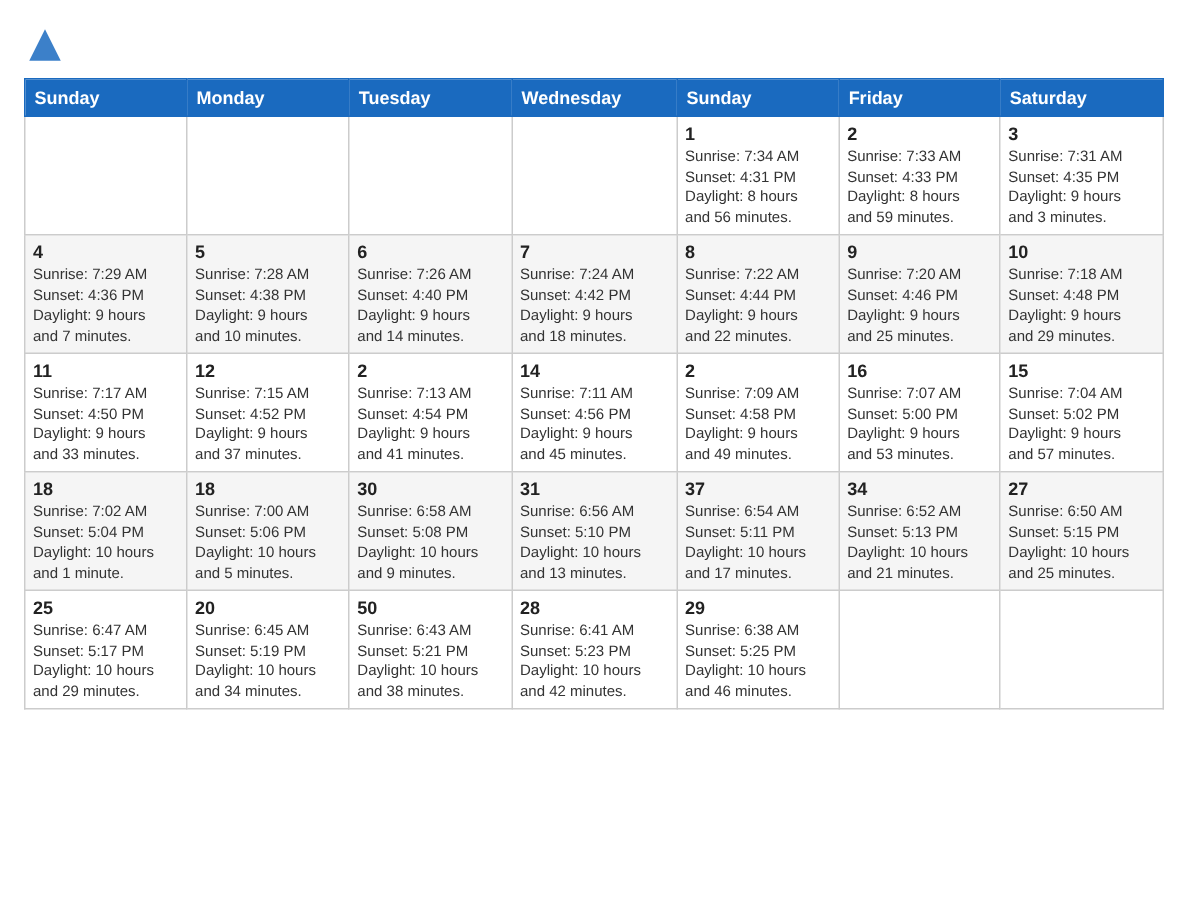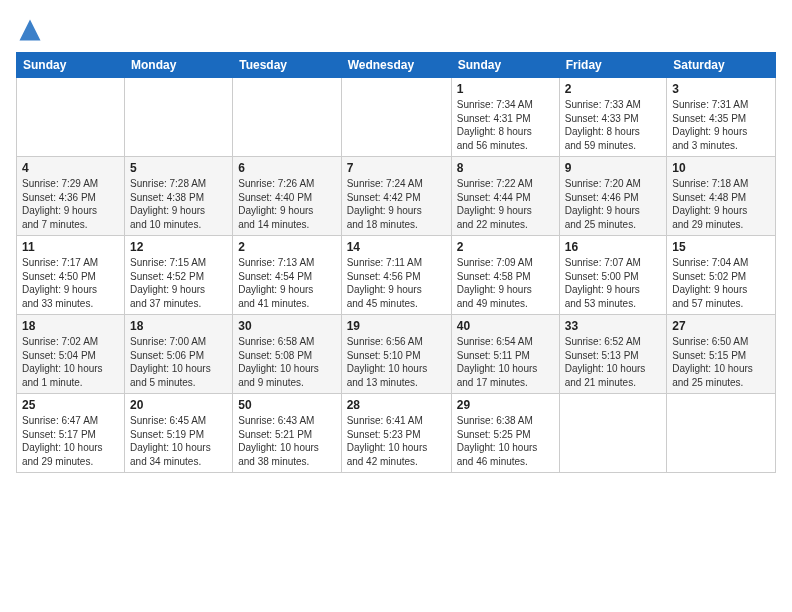--- a/index.html
+++ b/index.html
@@ -209,29 +209,29 @@
         </td>
         <td>
           <span class="day-num">18</span>
           <div class="day-info">Sunrise: 7:00 AM<br>Sunset: 5:06 PM<br>Daylight: 10 hours<br>and 5 minutes.</div>
         </td>
         <td>
           <span class="day-num">30</span>
           <div class="day-info">Sunrise: 6:58 AM<br>Sunset: 5:08 PM<br>Daylight: 10 hours<br>and 9 minutes.</div>
         </td>
         <td>
-          <span class="day-num">19</span>
+          <span class="day-num">31</span>
           <div class="day-info">Sunrise: 6:56 AM<br>Sunset: 5:10 PM<br>Daylight: 10 hours<br>and 13 minutes.</div>
         </td>
         <td>
-          <span class="day-num">40</span>
+          <span class="day-num">37</span>
           <div class="day-info">Sunrise: 6:54 AM<br>Sunset: 5:11 PM<br>Daylight: 10 hours<br>and 17 minutes.</div>
         </td>
         <td>
-          <span class="day-num">33</span>
+          <span class="day-num">34</span>
           <div class="day-info">Sunrise: 6:52 AM<br>Sunset: 5:13 PM<br>Daylight: 10 hours<br>and 21 minutes.</div>
         </td>
         <td>
           <span class="day-num">27</span>
           <div class="day-info">Sunrise: 6:50 AM<br>Sunset: 5:15 PM<br>Daylight: 10 hours<br>and 25 minutes.</div>
         </td>
       </tr>
       <tr>
         <td>
           <span class="day-num">25</span>

